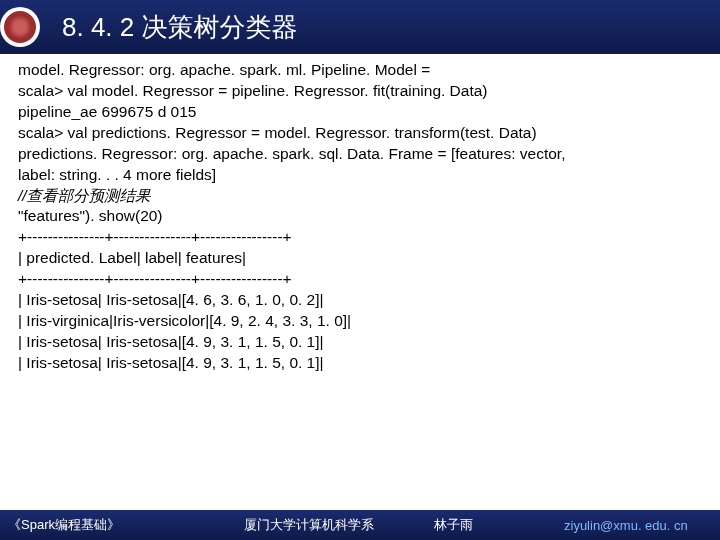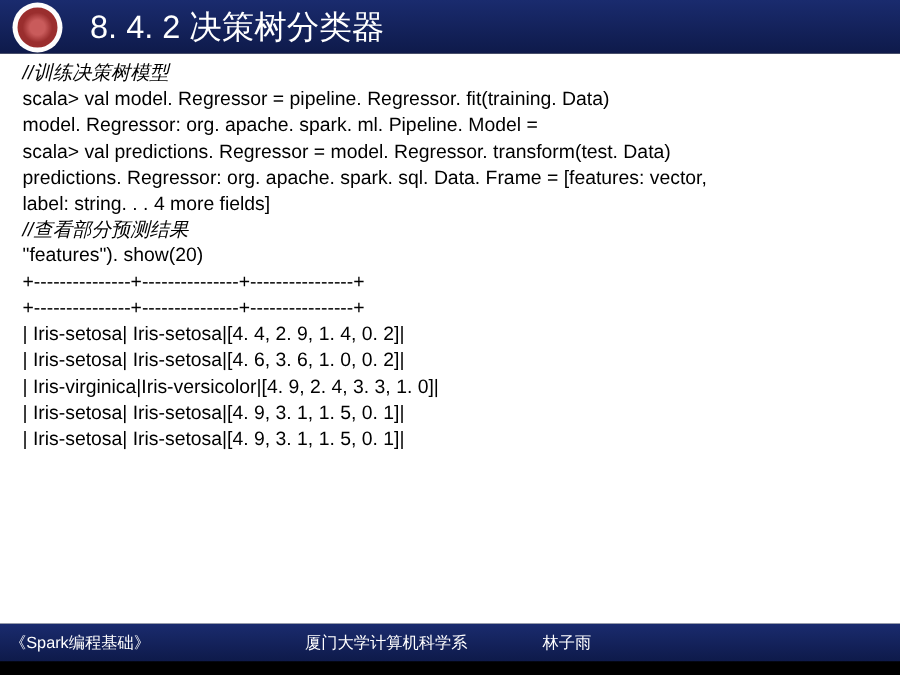--- a/index.html
+++ b/index.html
@@ -5,25 +5,24 @@
   * { margin: 0; padding: 0; box-sizing: border-box; }
   body {
     width: 720px;
     height: 540px;
     font-family: "Microsoft YaHei", Arial, sans-serif;
     background: #000;
     overflow: hidden;
   }
   .header {
     width: 100%;
-    height: 43px;
+    height: 54px;
     background: linear-gradient(to bottom, #1a2b6e 0%, #0e1a4a 100%);
     display: flex;
     align-items: center;
-    padding-left: 10px;
   }
   .logo {
     width: 40px;
     height: 40px;
     border-radius: 50%;
     background: #fdfdfd;
     display: flex;
     align-items: center;
     justify-content: center;
     margin-right: 22px;
@@ -72,34 +71,35 @@
 <body>
 
 <div class="header">
   <div class="logo">
     <div class="logo-inner"></div>
   </div>
   <div class="title">8. 4. 2 决策树分类器</div>
 </div>
 
 <div class="content">
-  <div class="comment code-line">//训练决策树模型</div>
+  <div class="code-line">model. Regressor: org. apache. spark. ml. Pipeline. Model =</div>
   <div class="code-line">scala&gt; val model. Regressor = pipeline. Regressor. fit(training. Data)</div>
-  <div class="code-line">model. Regressor: org. apache. spark. ml. Pipeline. Model =</div>
+  <div class="code-line">pipeline_ae 699675 d 015</div>
   <div class="code-line">scala&gt; val predictions. Regressor = model. Regressor. transform(test. Data)</div>
   <div class="code-line">predictions. Regressor: org. apache. spark. sql. Data. Frame = [features: vector,</div>
   <div class="code-line">label: string. . . 4 more fields]</div>
   <div class="comment code-line">//查看部分预测结果</div>
   <div class="code-line">"features"). show(20)</div>
   <div class="code-line">+---------------+---------------+----------------+</div>
+  <div class="code-line">| predicted. Label| label| features|</div>
   <div class="code-line">+---------------+---------------+----------------+</div>
-  <div class="code-line">| Iris-setosa| Iris-setosa|[4. 4, 2. 9, 1. 4, 0. 2]|</div>
   <div class="code-line">| Iris-setosa| Iris-setosa|[4. 6, 3. 6, 1. 0, 0. 2]|</div>
   <div class="code-line">| Iris-virginica|Iris-versicolor|[4. 9, 2. 4, 3. 3, 1. 0]|</div>
   <div class="code-line">| Iris-setosa| Iris-setosa|[4. 9, 3. 1, 1. 5, 0. 1]|</div>
   <div class="code-line">| Iris-setosa| Iris-setosa|[4. 9, 3. 1, 1. 5, 0. 1]|</div>
 </div>
 
 <div class="footer">
   <div class="footer-item f1">《Spark编程基础》</div>
   <div class="footer-item f2">厦门大学计算机科学系</div>
   <div class="footer-item f3">林子雨</div>
+  <div class="footer-item footer-link">ziyulin@xmu. edu. cn</div>
 </div>
 
 </body></html>

